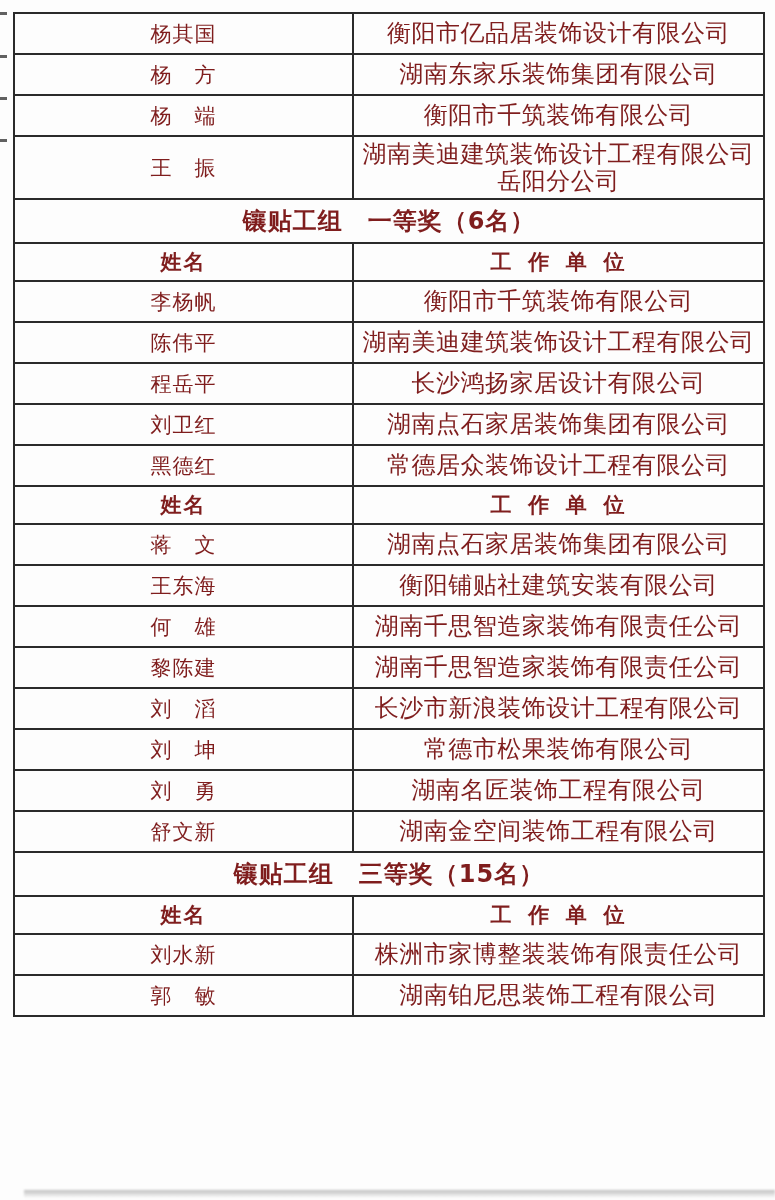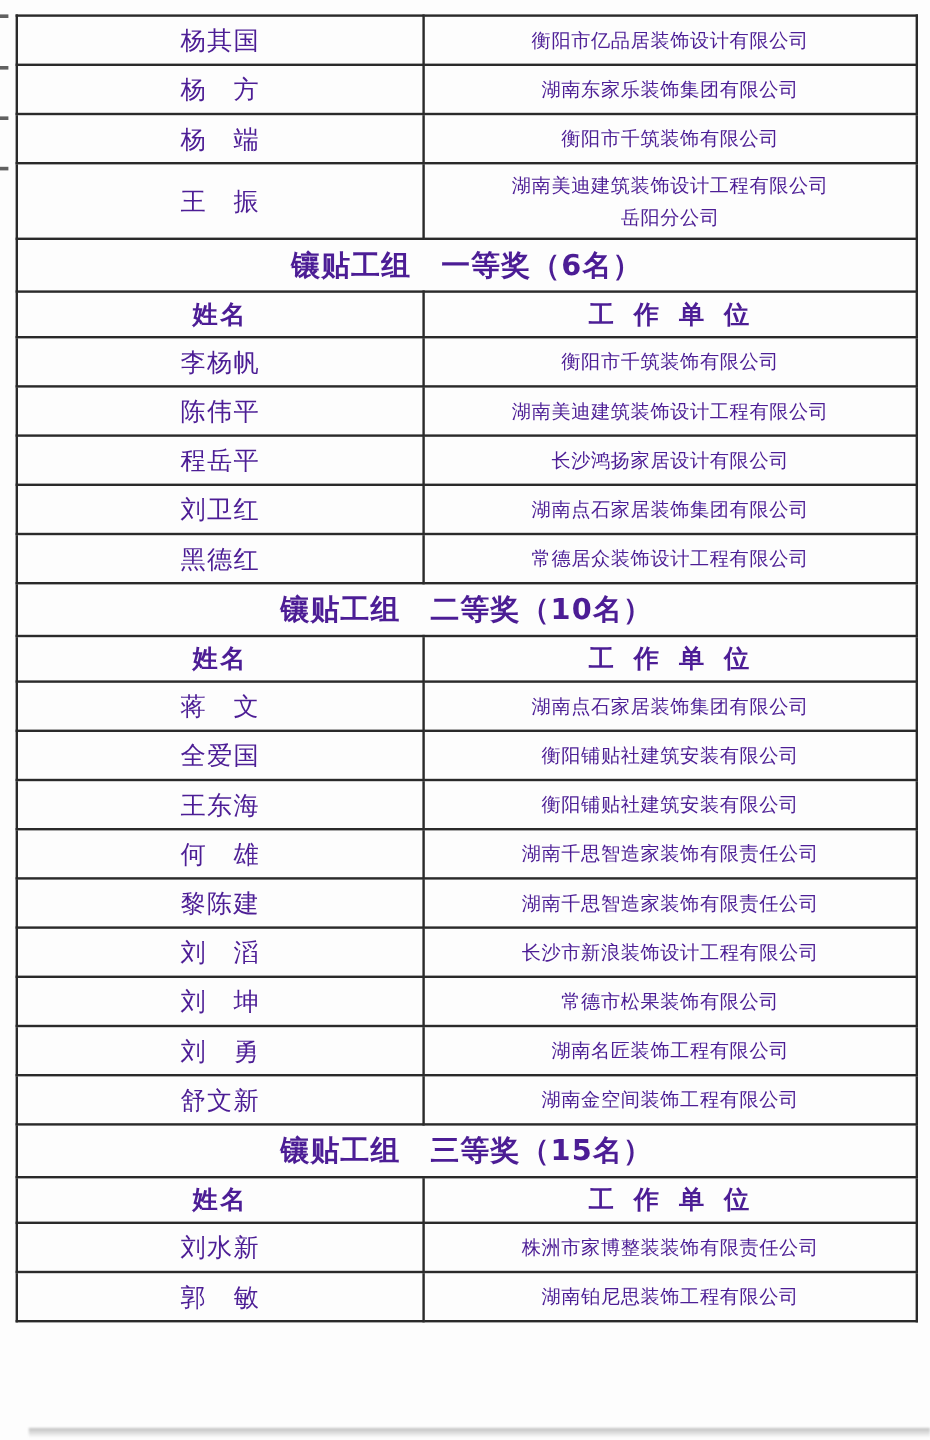--- a/index.html
+++ b/index.html
@@ -6,21 +6,21 @@
   body{
     width:775px;height:1200px;
     background:#ffffff;
     font-family:"DejaVu Serif", serif;
   }
   .page{
     position:relative;
     width:775px;height:1200px;
     background:#fdfdfd;
     overflow:hidden;
-    color:#4c1d95;
+    color:#7f1d1d;
   }
   table.award-table{
     position:absolute;
     left:13px;top:12px;
     width:750px;
     border-collapse:collapse;
     table-layout:fixed;
     background:transparent;
   }
   table.award-table td{
@@ -28,21 +28,21 @@
     text-align:center;
     vertical-align:middle;
     padding:0 4px;
     overflow:hidden;
   }
   col.name-col{width:339px;}
   col.unit-col{width:411px;}
   tr.data-row td{height:39px;}
   tr.data-row.tall td{height:61px;}
   td.name{font-size:21px;letter-spacing:1px;}
-  td.unit{font-size:16px;letter-spacing:0.5px;}
+  td.unit{font-size:24px;letter-spacing:0.5px;}
   .unit-line{line-height:27px;}
   td.section{
     height:42px;
     font-family:"DejaVu Sans", sans-serif;
     font-weight:700;
     font-size:24px;
     letter-spacing:1px;
   }
   td.colhead{
     height:36px;
@@ -130,36 +130,27 @@
             <div class="unit-line">湖南点石家居装饰集团有限公司</div>
           </td>
         </tr>
         <tr class="data-row">
           <td class="name">黑德红</td>
           <td class="unit">
             <div class="unit-line">常德居众装饰设计工程有限公司</div>
           </td>
         </tr>
         <tr>
-          <td class="section" colspan="2">镶贴工组　二等奖（10名）</td>
-        </tr>
-        <tr>
           <td class="colhead">姓名</td>
           <td class="colhead">工 作 单 位</td>
         </tr>
         <tr class="data-row">
           <td class="name">蒋　文</td>
           <td class="unit">
             <div class="unit-line">湖南点石家居装饰集团有限公司</div>
-          </td>
-        </tr>
-        <tr class="data-row">
-          <td class="name">全爱国</td>
-          <td class="unit">
-            <div class="unit-line">衡阳铺贴社建筑安装有限公司</div>
           </td>
         </tr>
         <tr class="data-row">
           <td class="name">王东海</td>
           <td class="unit">
             <div class="unit-line">衡阳铺贴社建筑安装有限公司</div>
           </td>
         </tr>
         <tr class="data-row">
           <td class="name">何　雄</td>

